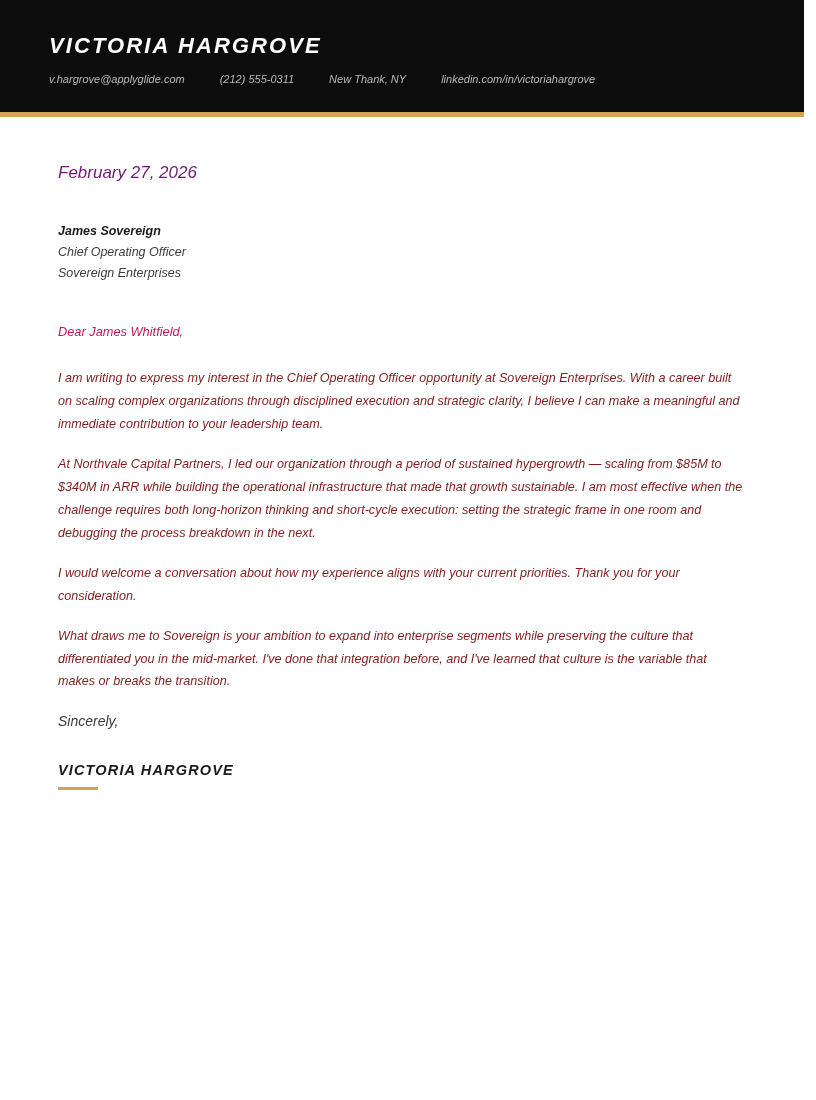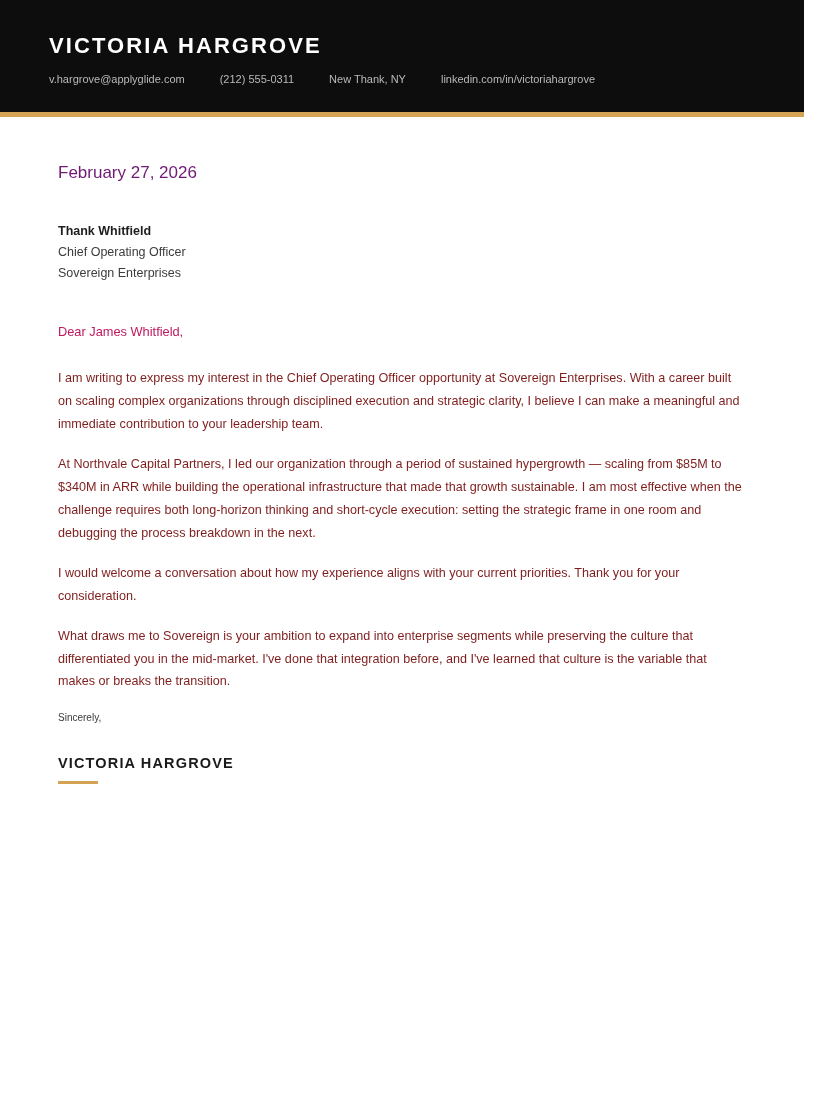--- a/index.html
+++ b/index.html
@@ -13,20 +13,21 @@
     font-family: "Liberation Sans", sans-serif;
     -webkit-font-smoothing: antialiased;
     overflow: hidden;
   }
 
   .page {
     width: 804px;
     min-height: 1100px;
     background: #ffffff;
     position: relative;
+    font-style: italic;
   }
 
   
   .letter-header {
     background: #0d0d0d;
     padding: 34px 0 26px 0;
     border-bottom: 5px solid #d4a354;
   }
 
   .header-inner {
@@ -97,21 +98,21 @@
   .letter-paragraph {
     font-size: 12.6px;
     color: #7f1d1d;
     line-height: 1.82;
     margin: 8px 0 17px 0;
     text-align: left;
     max-width: 702px;
   }
 
   .closing-salutation {
-    font-size: 10px;
+    font-size: 14px;
     color: #3a3a3a;
     line-height: 1.6;
     margin: 16px 0 0 0;
   }
 
   .signature-block {
     margin-top: 29px;
   }
 
   .signature-name {
@@ -146,21 +147,21 @@
         <span class="contact-item">linkedin.com/in/victoriahargrove</span>
       </div>
     </div>
   </header>
 
   <main class="letter-body">
 
     <div class="letter-date">February 27, 2026</div>
 
     <div class="recipient-block">
-      <div class="recipient-line is-name">Thank Whitfield</div>
+      <div class="recipient-line is-name">James Sovereign</div>
       <div class="recipient-line">Chief Operating Officer</div>
       <div class="recipient-line">Sovereign Enterprises</div>
     </div>
 
     <p class="salutation">Dear James Whitfield,</p>
 
     <p class="letter-paragraph">I am writing to express my interest in the Chief Operating Officer opportunity at Sovereign Enterprises. With a career built on scaling complex organizations through disciplined execution and strategic clarity, I believe I can make a meaningful and immediate contribution to your leadership team.</p>
 
     <p class="letter-paragraph">At Northvale Capital Partners, I led our organization through a period of sustained hypergrowth — scaling from $85M to $340M in ARR while building the operational infrastructure that made that growth sustainable. I am most effective when the challenge requires both long-horizon thinking and short-cycle execution: setting the strategic frame in one room and debugging the process breakdown in the next.</p>
 

